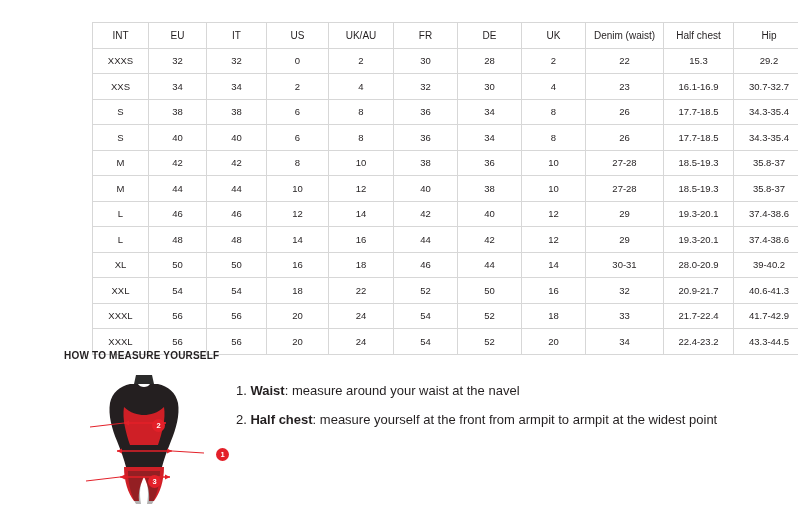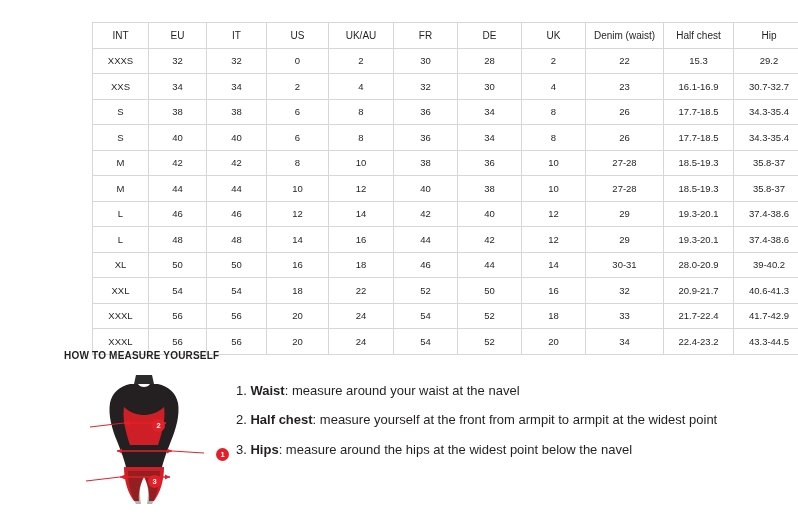--- a/index.html
+++ b/index.html
@@ -355,24 +355,20 @@
 
       <div class="steps">
         <div class="step-line">
           <span>1.</span>
           <b>Waist</b><span>: measure around your waist at the navel</span>
         </div>
         <div class="step-line">
           <span>2.</span>
           <b>Half chest</b><span>: measure yourself at the front from armpit to armpit at the widest point</span>
         </div>
-        <div class="step-line">
-          <span>3.</span>
-          <b>Hips</b><span>: measure around the hips at the widest point below the navel</span>
-        </div>
       </div>
 
       <div class="callout c-1">1</div>
       <div class="callout c-2">2</div>
       <div class="callout c-3">3</div>
     </div>
   </div>
 
 </div>
 

